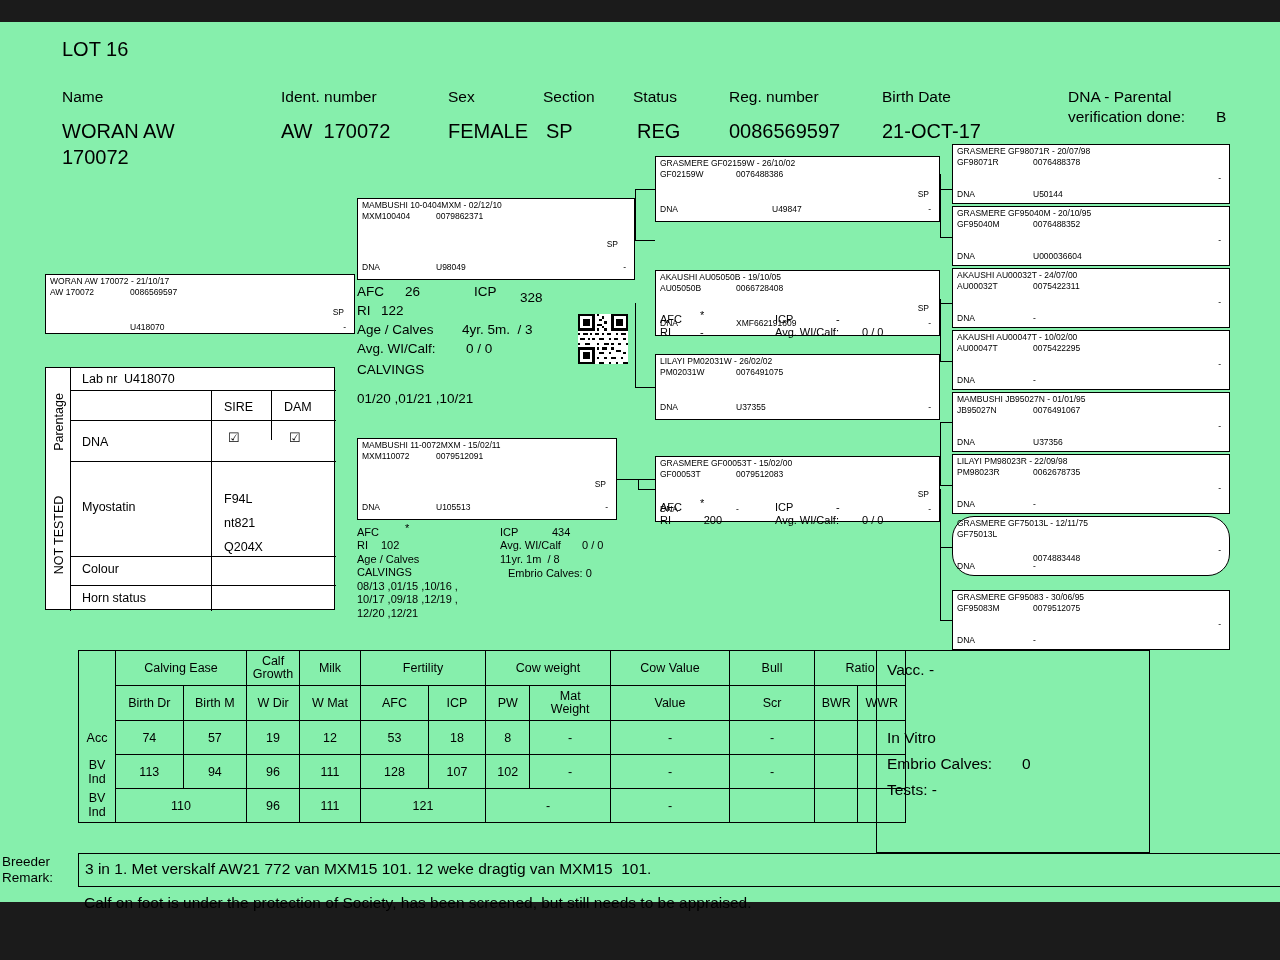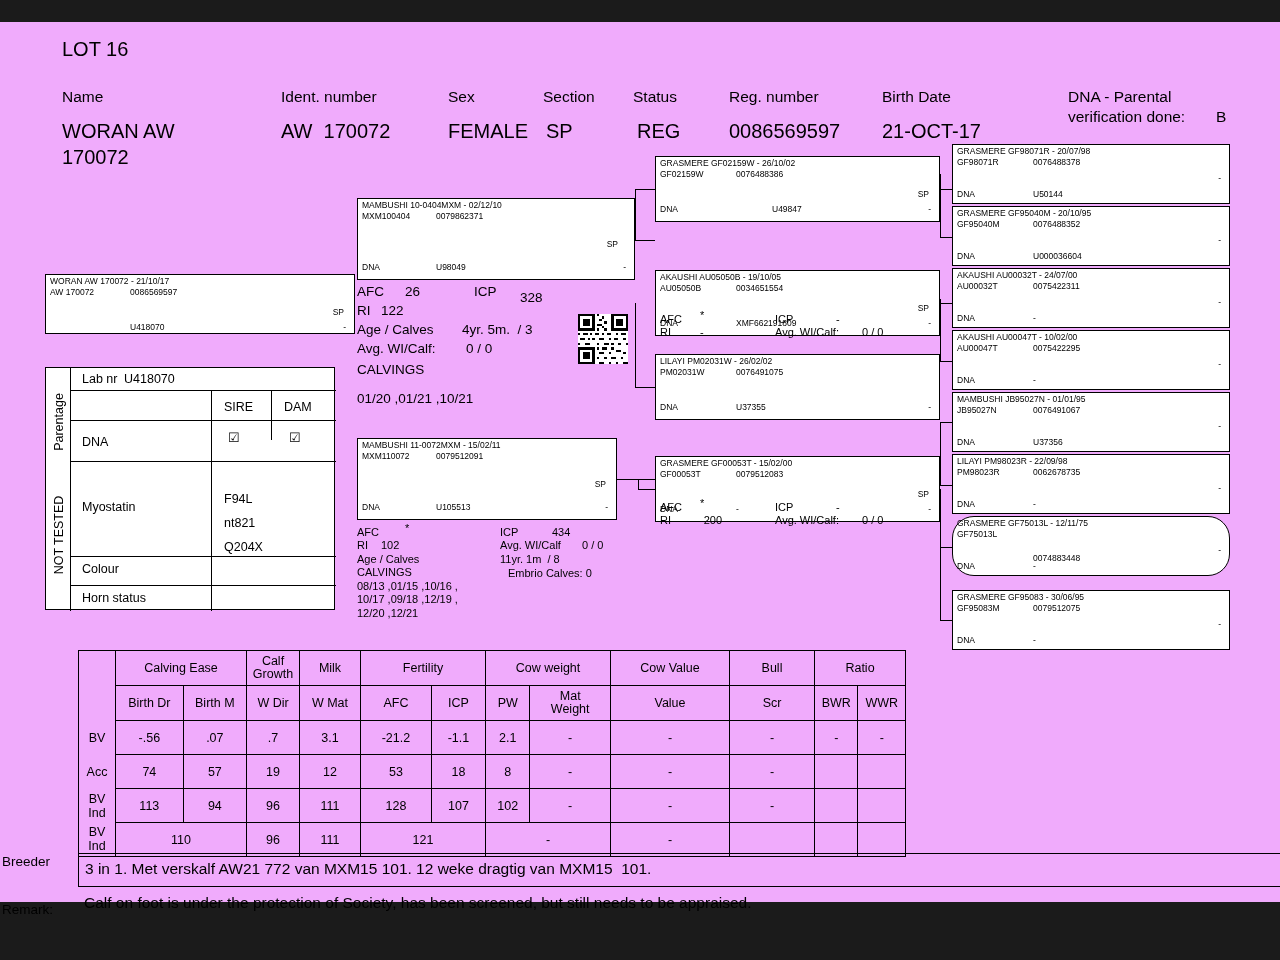--- a/index.html
+++ b/index.html
@@ -2,21 +2,21 @@
 <html><head>
 <meta charset="utf-8">
 <style>
   html,body{margin:0;padding:0;}
   body{
     width:1280px;height:960px;background:#1b1b1b;
     font-family:"Liberation Sans", sans-serif;
     overflow:hidden;
   }
   .page{
-    position:absolute;left:0;top:22px;width:1280px;height:880px;background:#f0abfc;
+    position:absolute;left:0;top:22px;width:1280px;height:880px;background:#86efac;
   }
   .stage{position:absolute;left:0;top:0;width:1280px;height:880px;}
   .bx{position:absolute;border:1px solid #000;background:#fff;box-sizing:border-box;}
   .t{position:absolute;white-space:pre;color:#000;}
   .f9{font-size:11px;}
   .f10{font-size:12.5px;}
   .f11{font-size:13.5px;}
   .f13{font-size:15.5px;}
   .f17{font-size:20px;}
   .line{position:absolute;background:#000;}
@@ -232,21 +232,21 @@
       <div class="no" style="left:80px;">0076488386</div>
       <div class="sp" style="top:32px;right:10px;">SP</div>
       <div class="dna" style="top:47px;">DNA</div>
       <div class="dnav" style="top:47px;left:80px;padding-left:36px;">U49847</div>
       <div class="dash" style="top:47px;">-</div>
     </div>
 
     <div class="bx anc" style="left:655px;top:248px;width:285px;height:66px;">
       <div class="hdr">AKAUSHI AU05050B - 19/10/05</div>
       <div class="id">AU05050B</div>
-      <div class="no" style="left:80px;">0034651554</div>
+      <div class="no" style="left:80px;">0066728408</div>
       <div class="sp" style="top:32px;right:10px;">SP</div>
       <div class="dna" style="top:47px;">DNA</div>
       <div class="dnav" style="top:47px;left:80px;">XMF662191809</div>
       <div class="dash" style="top:47px;">-</div>
     </div>
     <div class="t f9" style="left:660px;top:291px;">AFC</div>
     <div class="t f9" style="left:700px;top:287px;">*</div>
     <div class="t f9" style="left:775px;top:291px;">ICP</div>
     <div class="t f9" style="left:836px;top:291px;">-</div>
     <div class="t f9" style="left:660px;top:304px;">RI</div>
@@ -397,35 +397,20 @@
         <td style="line-height:1.05;">
           <div>Mat</div>
           <div>Weight</div>
         </td>
         <td>Value</td>
         <td>Scr</td>
         <td style="width:42px;">BWR</td>
         <td style="width:46px;">WWR</td>
       </tr>
       <tr>
-        <td style="border:none;font-size:12.5px;">BV</td>
-        <td style="height:33px;">-.56</td>
-        <td>.07</td>
-        <td>.7</td>
-        <td>3.1</td>
-        <td>-21.2</td>
-        <td>-1.1</td>
-        <td>2.1</td>
-        <td>-</td>
-        <td>-</td>
-        <td>-</td>
-        <td>-</td>
-        <td>-</td>
-      </tr>
-      <tr>
         <td style="border:none;font-size:12.5px;">Acc</td>
         <td style="height:33px;">74</td>
         <td>57</td>
         <td>19</td>
         <td>12</td>
         <td>53</td>
         <td>18</td>
         <td>8</td>
         <td>-</td>
         <td>-</td>
@@ -456,23 +441,30 @@
         <td colspan="2">121</td>
         <td colspan="2">-</td>
         <td>-</td>
         <td></td>
         <td></td>
         <td></td>
       </tr>
     </tbody>
       </table>
 
+    <div class="vacc">
+      <div class="t f13" style="left:10px;top:10px;">Vacc. -</div>
+      <div class="t f13" style="left:10px;top:78px;">In Vitro</div>
+      <div class="t f13" style="left:10px;top:104px;">Embrio Calves:</div>
+      <div class="t f13" style="left:145px;top:104px;">0</div>
+      <div class="t f13" style="left:10px;top:130px;">Tests: -</div>
+    </div>
 
     <div class="t f11" style="left:2px;top:832px;">Breeder</div>
-    <div class="t f11" style="left:2px;top:880px;">Remark:</div>
+    <div class="t f11" style="left:2px;top:848px;">Remark:</div>
     <div class="remark">
       <div class="t f13" style="left:6px;top:6px;">3 in 1. Met verskalf AW21 772 van MXM15 101. 12 weke dragtig van MXM15  101.</div>
     </div>
 
     <div class="t f13" style="left:84px;top:872px;">Calf on foot is under the protection of Society, has been screened, but still needs to be appraised.</div>
 
   </div>
 </div>
 
 </body></html>

